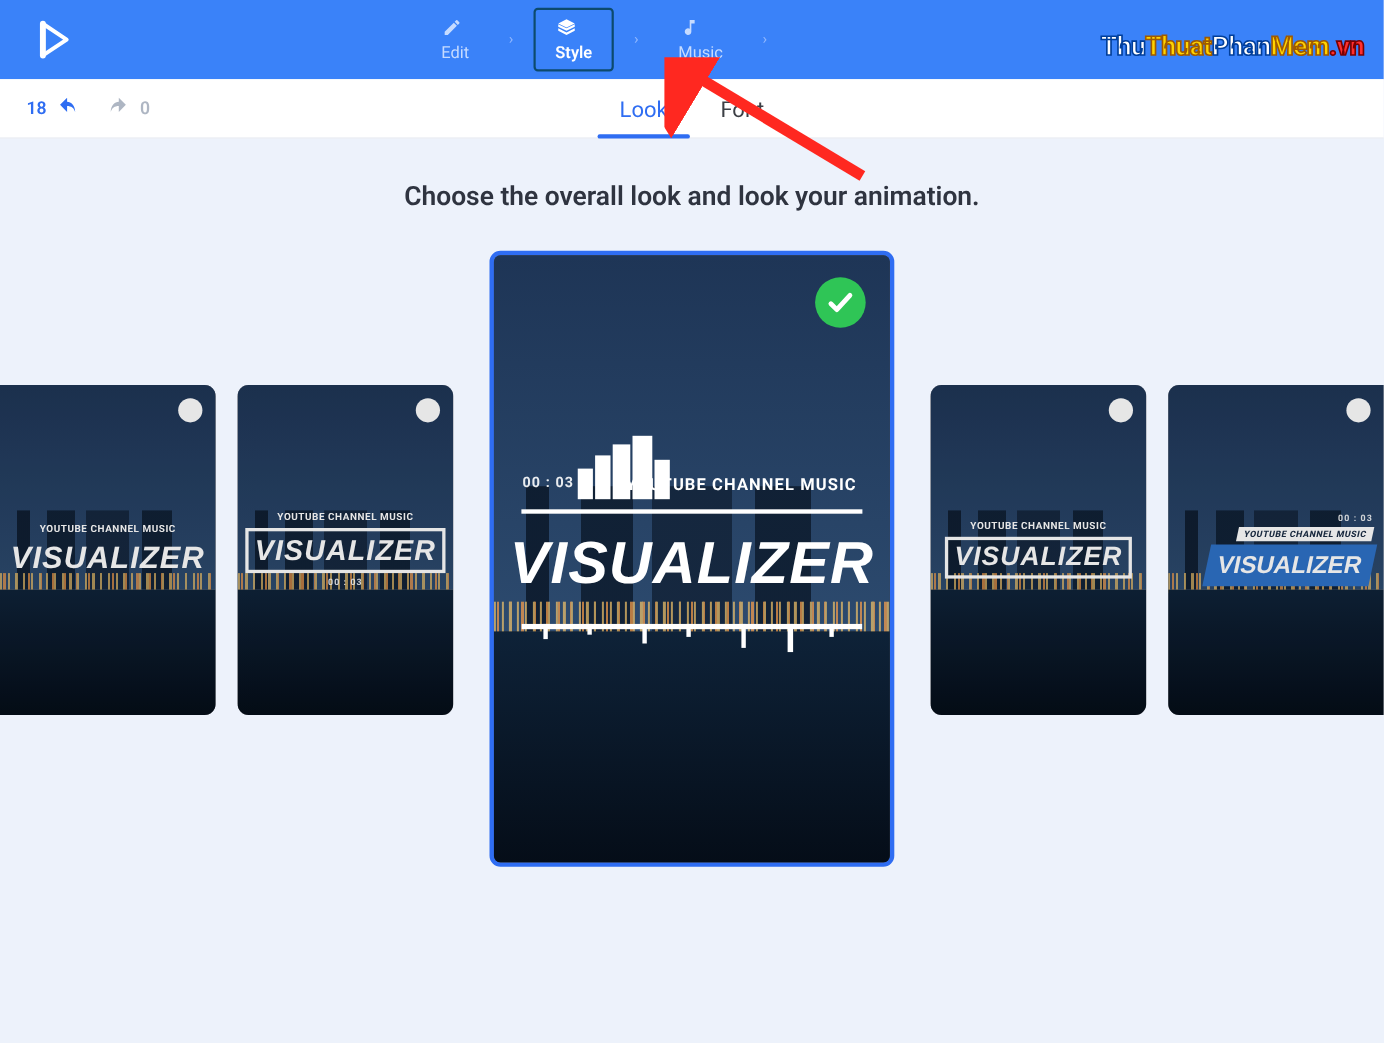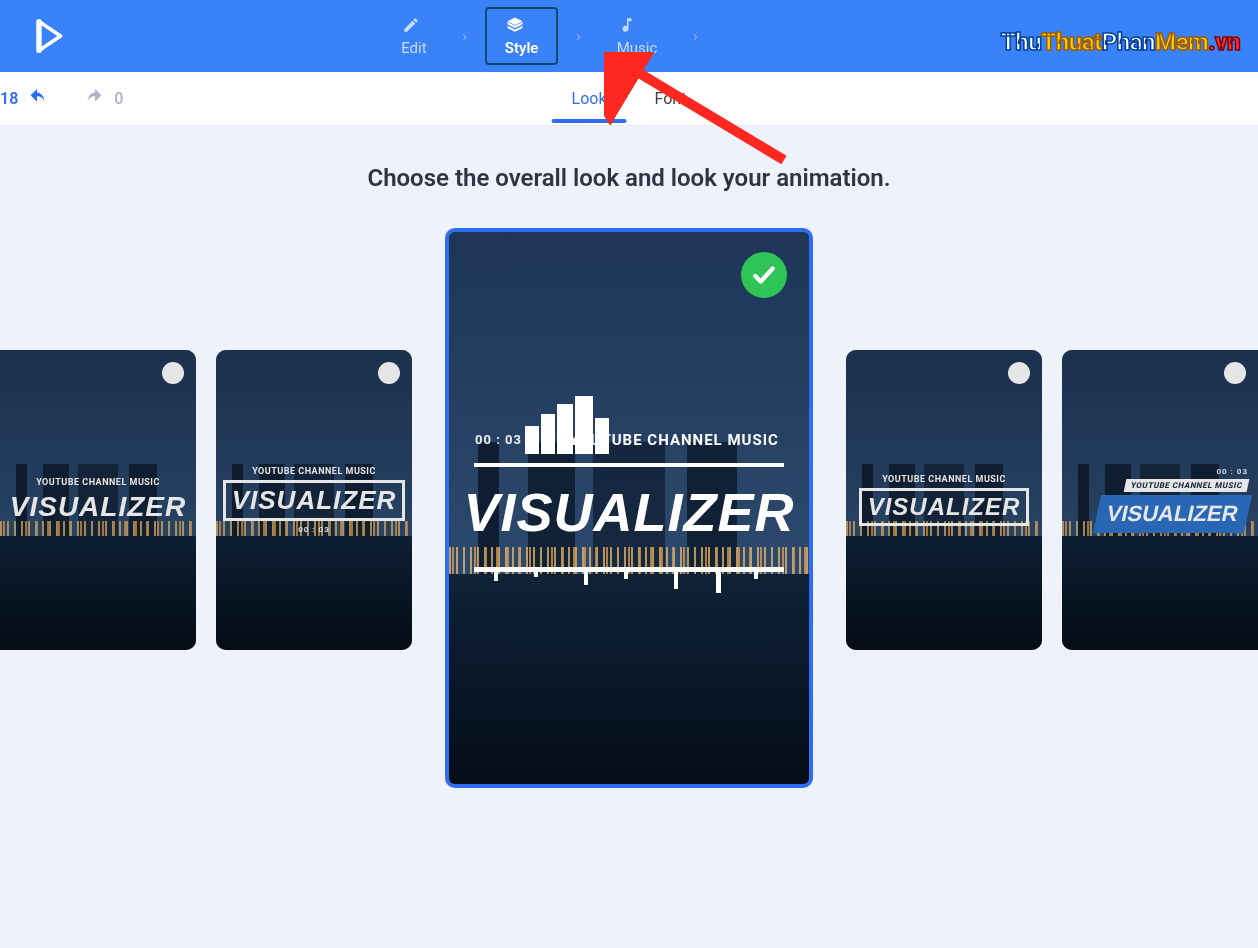--- a/index.html
+++ b/index.html
@@ -18,27 +18,27 @@
   .highlight-box { border:2px solid #0c4a6e; }
   .brand { margin-right:18px; font-size:24px; font-weight:800; letter-spacing:-0.5px;margin-top:11px; }
   .brand .b1{color:#fff;-webkit-text-stroke:1.5px #003e9a;}
   .brand .b2{color:#ffd400;-webkit-text-stroke:1.5px #a05a00;}
   .brand .b3{color:#fff;-webkit-text-stroke:1.5px #003e9a;}
   .brand .b4{color:#ffd400;-webkit-text-stroke:1.5px #a05a00;}
   .brand .b5{color:#ff2f2f;-webkit-text-stroke:1.5px #7a0000; font-weight:900;}
 
   
   .secbar { height:54px; background:#fff; display:flex; align-items:center; position:relative; border-bottom:1px solid #e4e8f0; }
-  .undo-redo { display:flex; align-items:flex-end; gap:36px; }
+  .undo-redo { display:flex; align-items:flex-end; gap:25px; margin-left:24px; }
   .ur { display:flex; align-items:center; gap:8px; font-size:16px; font-weight:600; }
   .ur.undo { color:#2f6df2; }
   .ur.redo { color:#aeb6c3; }
   .ur svg { width:22px; height:22px; fill:currentColor; }
   .tabs { position:absolute; left:50%; transform:translateX(-50%); display:flex; gap:40px; }
-  .tab { font-size:16px; color:#3c3f45; padding:14px 4px; position:relative; }
+  .tab { font-size:20px; color:#3c3f45; padding:14px 4px; position:relative; }
   .tab.active { color:#2f6df2; }
   .tab.active::after { content:""; position:absolute; left:-16px; right:-16px; bottom:-1px; height:4px; background:#2f6df2; border-radius:2px; }
 
   
   .heading { text-align:center; font-size:24px; font-weight:600; color:#2f3440; margin-top:38px; }
 
   
   .carousel { position:relative; height:620px; margin-top:36px; }
   .card { position:absolute; border-radius:10px; overflow:hidden; background:#404040; }
   .card.sm { width:196px; height:300px; top:122px; filter:brightness(0.9); }

